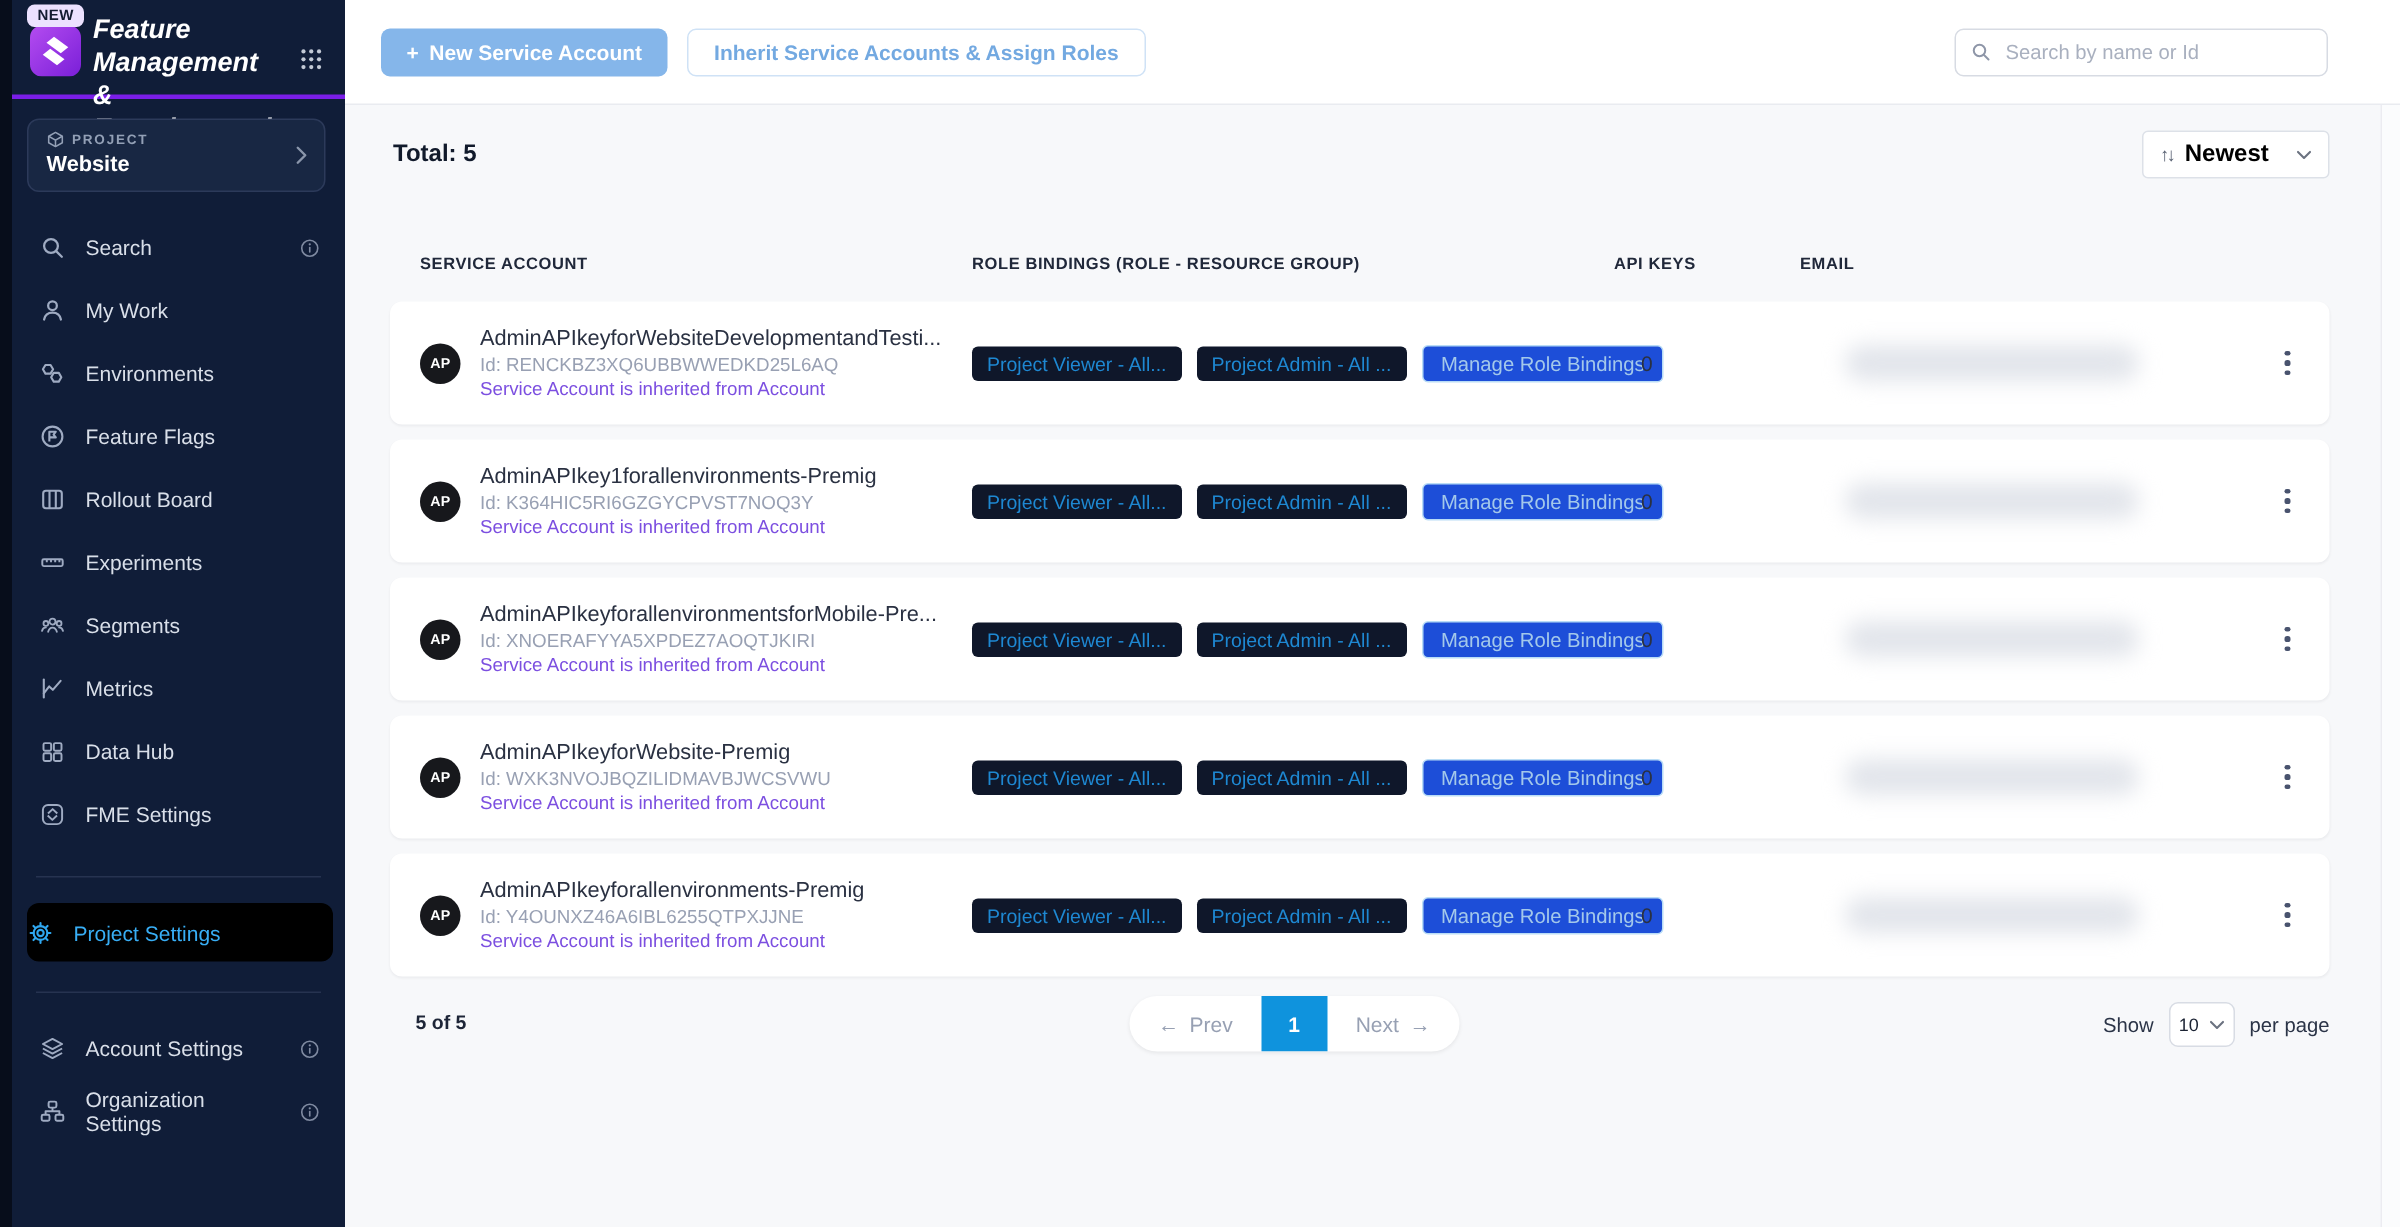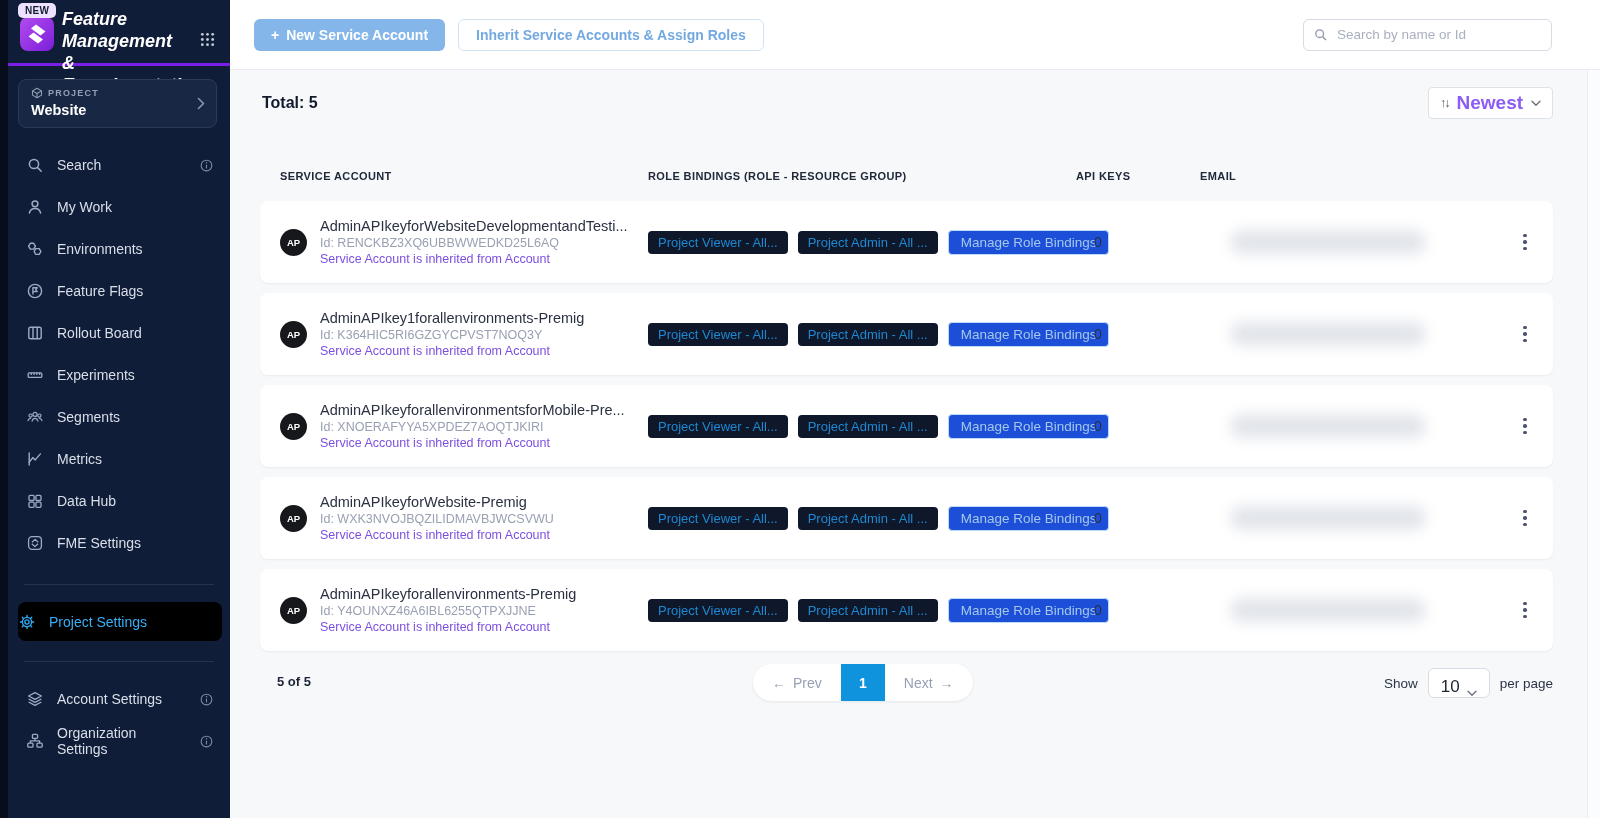--- a/index.html
+++ b/index.html
@@ -57,21 +57,21 @@
   .search-wrap input::placeholder { color:#a9b0bf; }
   .search-wrap .mag { position:absolute; left:10px; top:8px; color:#8e96a8; }
 
   .content { flex:1; padding:0 47px 0 30px; position:relative; }
 
   .total-row { display:flex; align-items:center; justify-content:space-between; margin-top:17px; }
   .total { font-size:16px; font-weight:bold; color:#111a2b; padding-left:2px; }
   .sort-box { background:#fff; border:1px solid #dde1e8; border-radius:4px; height:32px; width:125px;
     display:flex; align-items:center; padding:0 11px; gap:8px; cursor:pointer; }
   .sort-arrows { color:#596273; font-size:12.5px; letter-spacing:-2px; }
-  .sort-label { font-size:19px; font-weight:bold; color:#8b5cf6; flex:1; }
+  .sort-label { font-size:16px; font-weight:bold; color:#000000; flex:1; }
   .sort-box .chev { color:#6b7280; }
 
   .thead, .row-card { display:grid; grid-template-columns:368px 428px 124px 1fr 24px;
     padding:0 16px 0 20px; align-items:center; }
   .thead { margin-top:51px; padding-bottom:19px; }
   .thead .col { font-size:11px; font-weight:bold; letter-spacing:.4px; color:#20283a; }
 
   .row-card { background:#ffffff; border-radius:8px; height:82px; margin-bottom:10px;
     box-shadow:0 1px 2px rgba(16,24,40,.06); }
   .sa-cell { display:flex; align-items:center; gap:13px; min-width:0; }
@@ -98,22 +98,22 @@
   .pagination { position:relative; height:38px; margin-top:13px; }
   .range { position:absolute; left:17px; top:10px; font-size:13px; font-weight:bold; color:#1d2537; }
   .pager { position:absolute; left:493px; top:0; height:37px; background:#fff; border-radius:999px;
     box-shadow:0 1px 3px rgba(0,0,0,.08); display:flex; align-items:center; overflow:hidden; }
   .pager .pg-btn { color:#97a0b3; font-size:14px; padding:0 19px; background:none; border:none;
     cursor:pointer; display:flex; gap:7px; align-items:center; height:100%; font-family:inherit; }
   .pager .pg-num { width:44px; height:37px; background:#0f93dd; color:#fff; font-size:14px;
     font-weight:bold; display:flex; align-items:center; justify-content:center; cursor:pointer; }
   .show-group { position:absolute; right:0; top:4px; display:flex; align-items:center; gap:10px; }
   .show-label, .per-page { font-size:13.5px; color:#2b3447; }
-  .size-select { width:62px; height:30px; background:#fff; border:1px solid #d8dce4; border-radius:6px;
-    display:flex; align-items:flex-end; justify-content:center; gap:7px; font-size:17px; color:#1b2333;
+  .size-select { width:44px; height:30px; background:#fff; border:1px solid #d8dce4; border-radius:6px;
+    display:flex; align-items:center; justify-content:center; gap:7px; font-size:12px; color:#1b2333;
     cursor:pointer; }
   .size-select .chev { color:#6b7280; }
 </style>
 </head>
 <body>
 
 <div class="side-strip"></div>
 
 <aside class="sidebar">
   <div class="sb-header">

